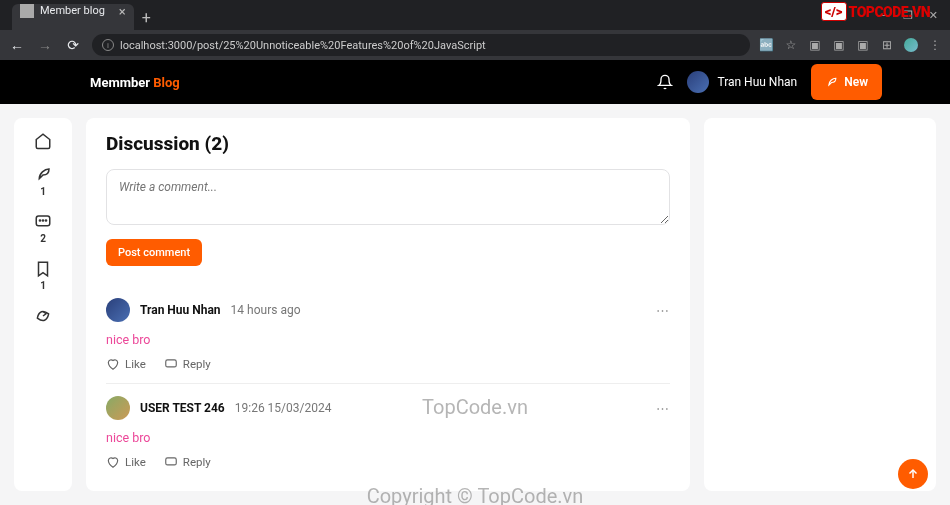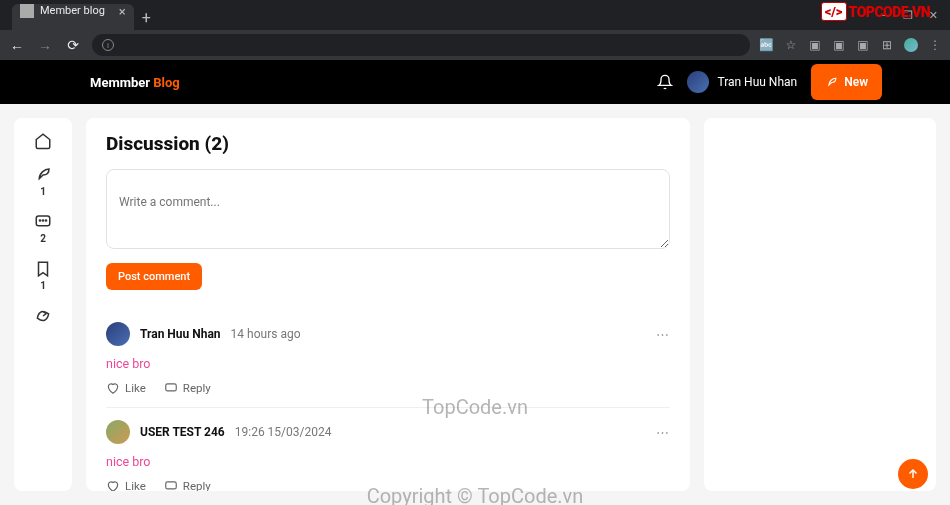--- a/index.html
+++ b/index.html
@@ -39,21 +39,21 @@
 
 .left-rail { width: 58px; background: #fff; margin: 14px 0 14px 14px; border-radius: 8px; display: flex; flex-direction: column; align-items: center; padding: 14px 0; gap: 16px; }
 .rail-item { display: flex; flex-direction: column; align-items: center; gap: 2px; color: #333; }
 .rail-count { font-size: 10px; font-weight: 700; }
 
 .main-col { flex: 1; padding: 14px 14px 14px 14px; display: flex; gap: 14px; }
 .main-card { flex: 1; background: #fff; border-radius: 8px; padding: 14px 20px; overflow: hidden; position: relative; }
 .side-card { width: 232px; background: #fff; border-radius: 8px; }
 
 .discussion-title { font-size: 19px; font-weight: 800; color: #111; margin-bottom: 14px; }
-.comment-box { width: 100%; border: 1px solid #e2e2e4; border-radius: 8px; min-height: 56px; padding: 25px 12px; font-size: 12px; color: #aaa; resize: both; }
+.comment-box { width: 100%; border: 1px solid #e2e2e4; border-radius: 8px; min-height: 56px; padding: 10px 12px; font-size: 12px; color: #aaa; resize: both; font-style: italic; }
 .post-btn { margin-top: 10px; background: #ff5c00; color: #fff; border: none; border-radius: 6px; padding: 7px 12px; font-size: 11px; font-weight: 500; }
 
 .comments { margin-top: 20px; }
 .comment { border-bottom: 1px solid #eee; padding: 12px 0; }
 .comment:last-child { border-bottom: none; }
 .comment-head { display: flex; align-items: center; gap: 10px; }
 .c-avatar { width: 24px; height: 24px; border-radius: 50%; background: linear-gradient(135deg, #2a3f7a, #4a6fb3); flex-shrink: 0; }
 .c-avatar.alt { background: linear-gradient(135deg, #8a6, #c95); }
 .c-name { font-size: 12px; font-weight: 700; color: #111; }
 .c-time { font-size: 12px; color: #777; }
@@ -94,20 +94,21 @@
     <span>✕</span>
   </div>
 </div>
 
 <div class="addrbar">
   <span class="nav-btn active">←</span>
   <span class="nav-btn">→</span>
   <span class="nav-btn active">⟳</span>
   <div class="url-field">
     <span class="url-info">i</span>
+    <span>localhost:3000/post/25%20Unnoticeable%20Features%20of%20JavaScript</span>
   </div>
   <div class="ext-icons">
     <span>🔤</span>
     <span>☆</span>
     <span>▣</span>
     <span>▣</span>
     <span>▣</span>
     <span>⊞</span>
     <span class="ext-avatar"></span>
     <span>⋮</span>

